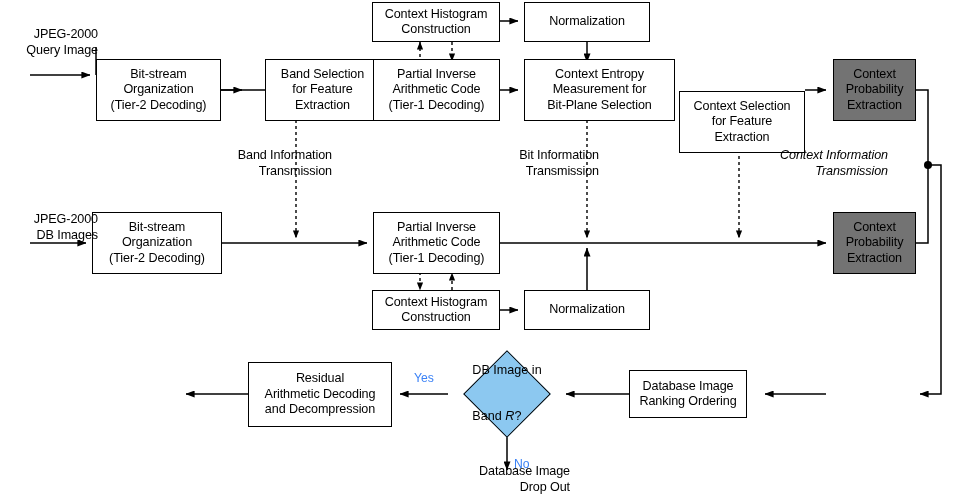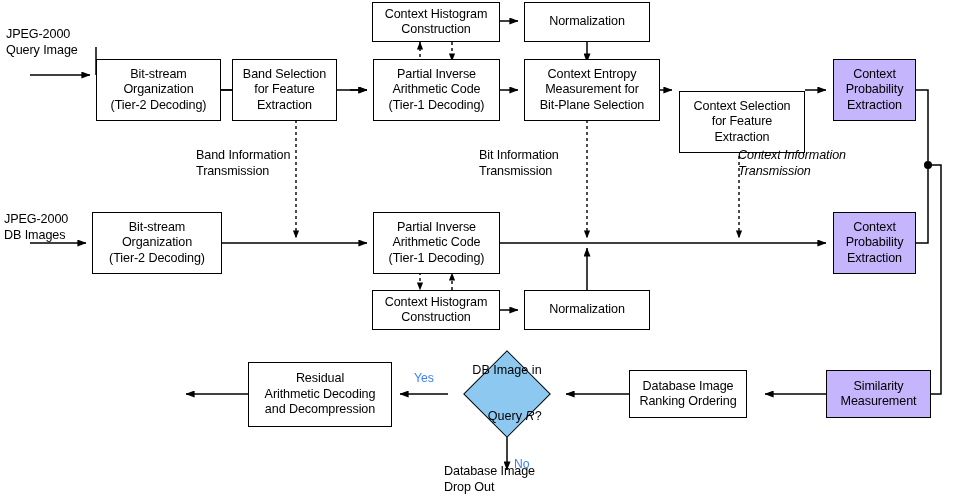--- a/index.html
+++ b/index.html
@@ -26,46 +26,46 @@
     align-items: center;
     justify-content: center;
     text-align: center;
     font-size: 12.6px;
     line-height: 1.22;
     color: #000000;
     white-space: pre-line;
     letter-spacing: -0.1px;
   }
   .node.blue {
-    background: #c4b5fd;
+    background: #737373;
   }
   .diamond {
     position: absolute;
     background: #8CC8F0;
     border: 1.4px solid #000000;
     transform: rotate(45deg);
     box-sizing: border-box;
   }
   .diamond-label {
     position: absolute;
-    text-align: right;
+    text-align: left;
     font-size: 12.6px;
     line-height: 1.22;
     color: #000000;
     white-space: pre-line;
     display: flex;
     align-items: center;
     justify-content: center;
   }
   .freetext {
     position: absolute;
     font-size: 12.6px;
     line-height: 1.25;
     color: #000000;
-    text-align: left;
+    text-align: right;
     white-space: pre-line;
     letter-spacing: -0.1px;
   }
   .smalltext {
     position: absolute;
     font-size: 12.2px;
     line-height: 1.25;
     color: #3b82f6;
     text-align: center;
     white-space: pre-line;
@@ -156,29 +156,29 @@
       <path d="M448,394 L400,394" marker-end="url(#ah)"></path>
       <path d="M248,394 L186,394" marker-end="url(#ah)"></path>
       <path d="M507,437 L507,470" marker-end="url(#ah)"></path>
     </g>
   </svg>
 
   <div class="node" style="left:96px; top:59px; width:125px; height:62px;">Bit-stream
 Organization
 (Tier-2 Decoding)</div>
 
-  <div class="node" style="left:232px; top:59px; width:105px; height:62px;">Band Selection
+  <div class="node" style="left:265px; top:59px; width:115px; height:62px;">Band Selection
 for Feature
 Extraction</div>
 
   <div class="node" style="left:373px; top:59px; width:127px; height:62px;">Partial Inverse
 Arithmetic Code
 (Tier-1 Decoding)</div>
 
-  <div class="node" style="left:524px; top:59px; width:136px; height:62px;">Context Entropy
+  <div class="node" style="left:524px; top:59px; width:151px; height:62px;">Context Entropy
 Measurement for
 Bit-Plane Selection</div>
 
   <div class="node" style="left:679px; top:59px; width:126px; height:62px;margin-top:32px;">Context Selection
 for Feature
 Extraction</div>
 
   <div class="node blue" style="left:833px; top:59px; width:83px; height:62px;">Context
 Probability
 Extraction</div>
@@ -205,29 +205,27 @@
 
   <div class="node" style="left:524px; top:290px; width:126px; height:40px;">Normalization</div>
 
   <div class="node" style="left:248px; top:362px; width:144px; height:65px;">Residual
 Arithmetic Decoding
 and Decompression</div>
 
   <div class="node" style="left:629px; top:370px; width:118px; height:48px;">Database Image
 Ranking Ordering</div>
 
-  <div class="node blue" style="left:826px; top:370px; width:105px; height:48px;">Similarity
-Measurement</div>
 
   <div class="diamond" style="left:476px; top:363px; width:62px; height:62px;"></div>
   <div class="diamond-label" style="left:447px; top:376px; width:120px; height:36px;">
     <div>
       <div>DB Image in</div>
       <div>
-        <span>Query </span><span class="ital">R</span><span>?</span>
+        <span>Band </span><span class="ital">R</span><span>?</span>
       </div>
     </div>
   </div>
 
   <div class="freetext" style="left:6px; top:27px; width:92px;">JPEG-2000
 Query Image</div>
 
   <div class="freetext" style="left:4px; top:212px; width:94px;">JPEG-2000
 DB Images</div>
 

